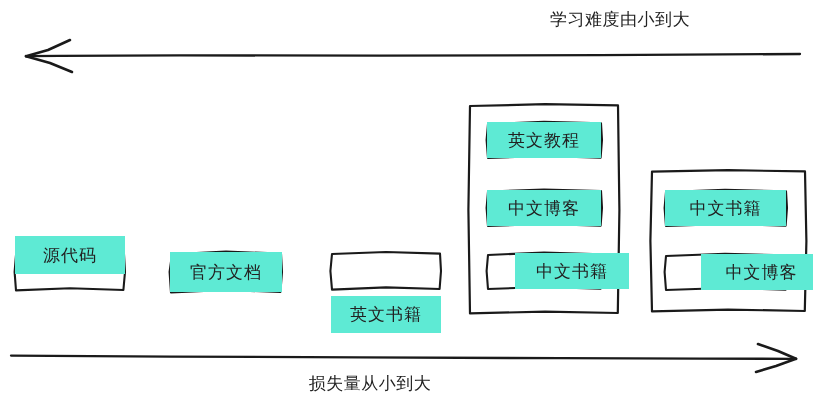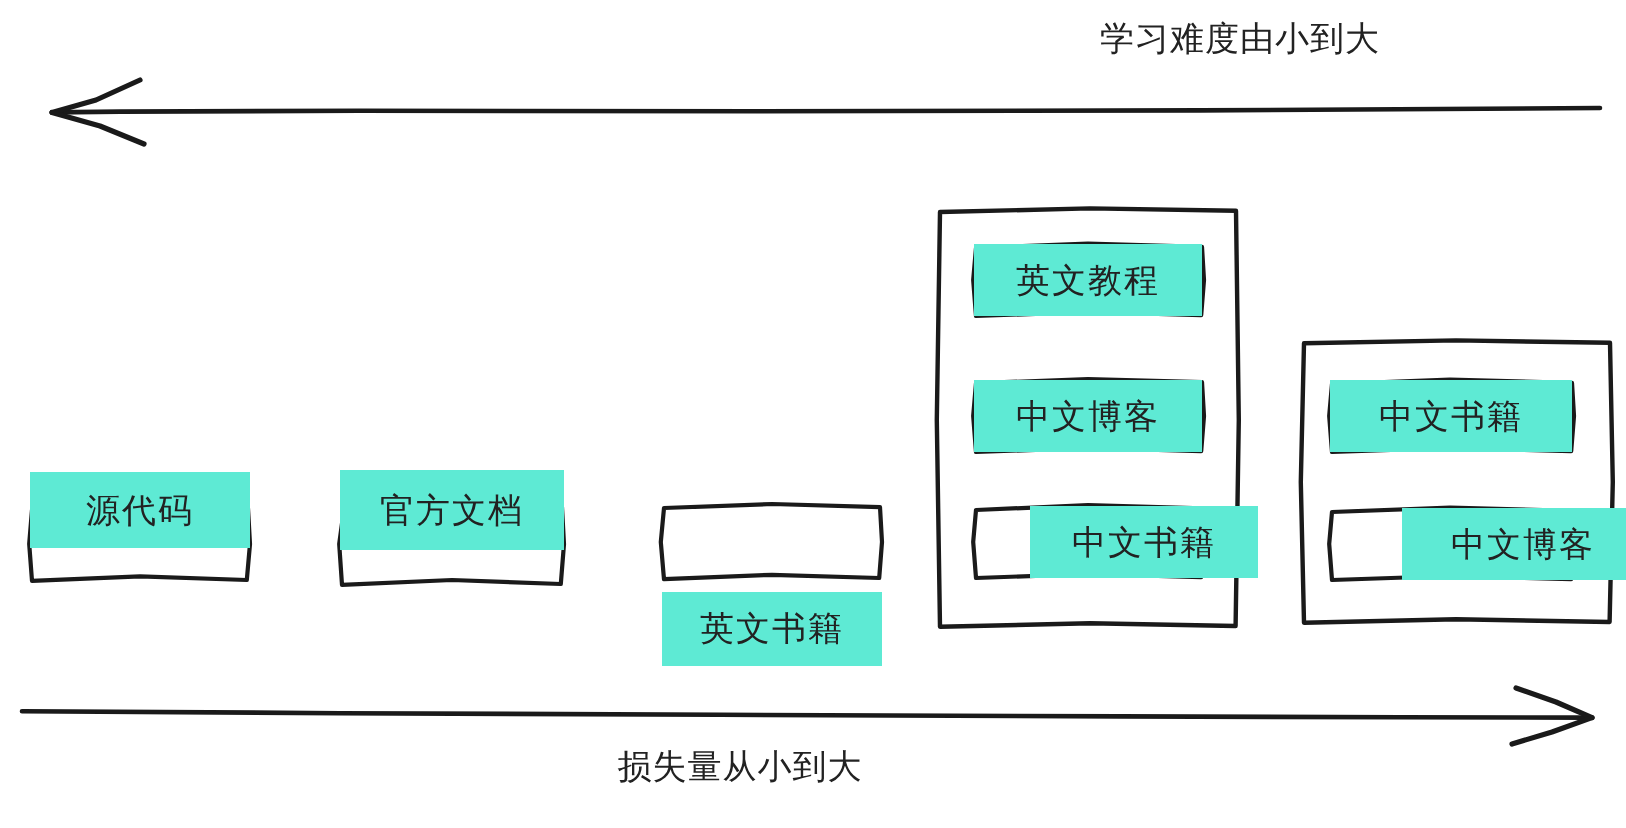--- a/index.html
+++ b/index.html
@@ -102,21 +102,21 @@
     <path class="sketch-line" stroke-width="2.1" d="M666,256 L725,253.8 L786,255.4 L787,272 L785.6,289.6 L725,288 L666,290 L664.6,272 Z"></path>
   </g>
 </svg>
 
 <div class="axis-label" id="top-axis-label">学习难度由小到大</div>
 
 <div class="axis-label" id="bottom-axis-label">损失量从小到大</div>
 
 <div class="node-box" style="left:15px; top:236px; width:110px; height:38px;">源代码</div>
 
-<div class="node-box" style="left:170px; top:235px; width:112px; height:40px;">官方文档</div>
+<div class="node-box" style="left:170px; top:252px; width:112px; height:40px;">官方文档</div>
 
 <div class="node-box" style="left:331px; top:252px; width:110px; height:37px;margin-top:44px;">英文书籍</div>
 
 <div class="group-box" style="left:469px; top:104px; width:150px; height:209px;"></div>
 
 <div class="node-box" style="left:487px; top:122px; width:114px; height:36px;">英文教程</div>
 
 <div class="node-box" style="left:487px; top:190px; width:114px; height:36px;">中文博客</div>
 
 <div class="node-box" style="left:515px; top:253px; width:114px; height:36px;">中文书籍</div>

